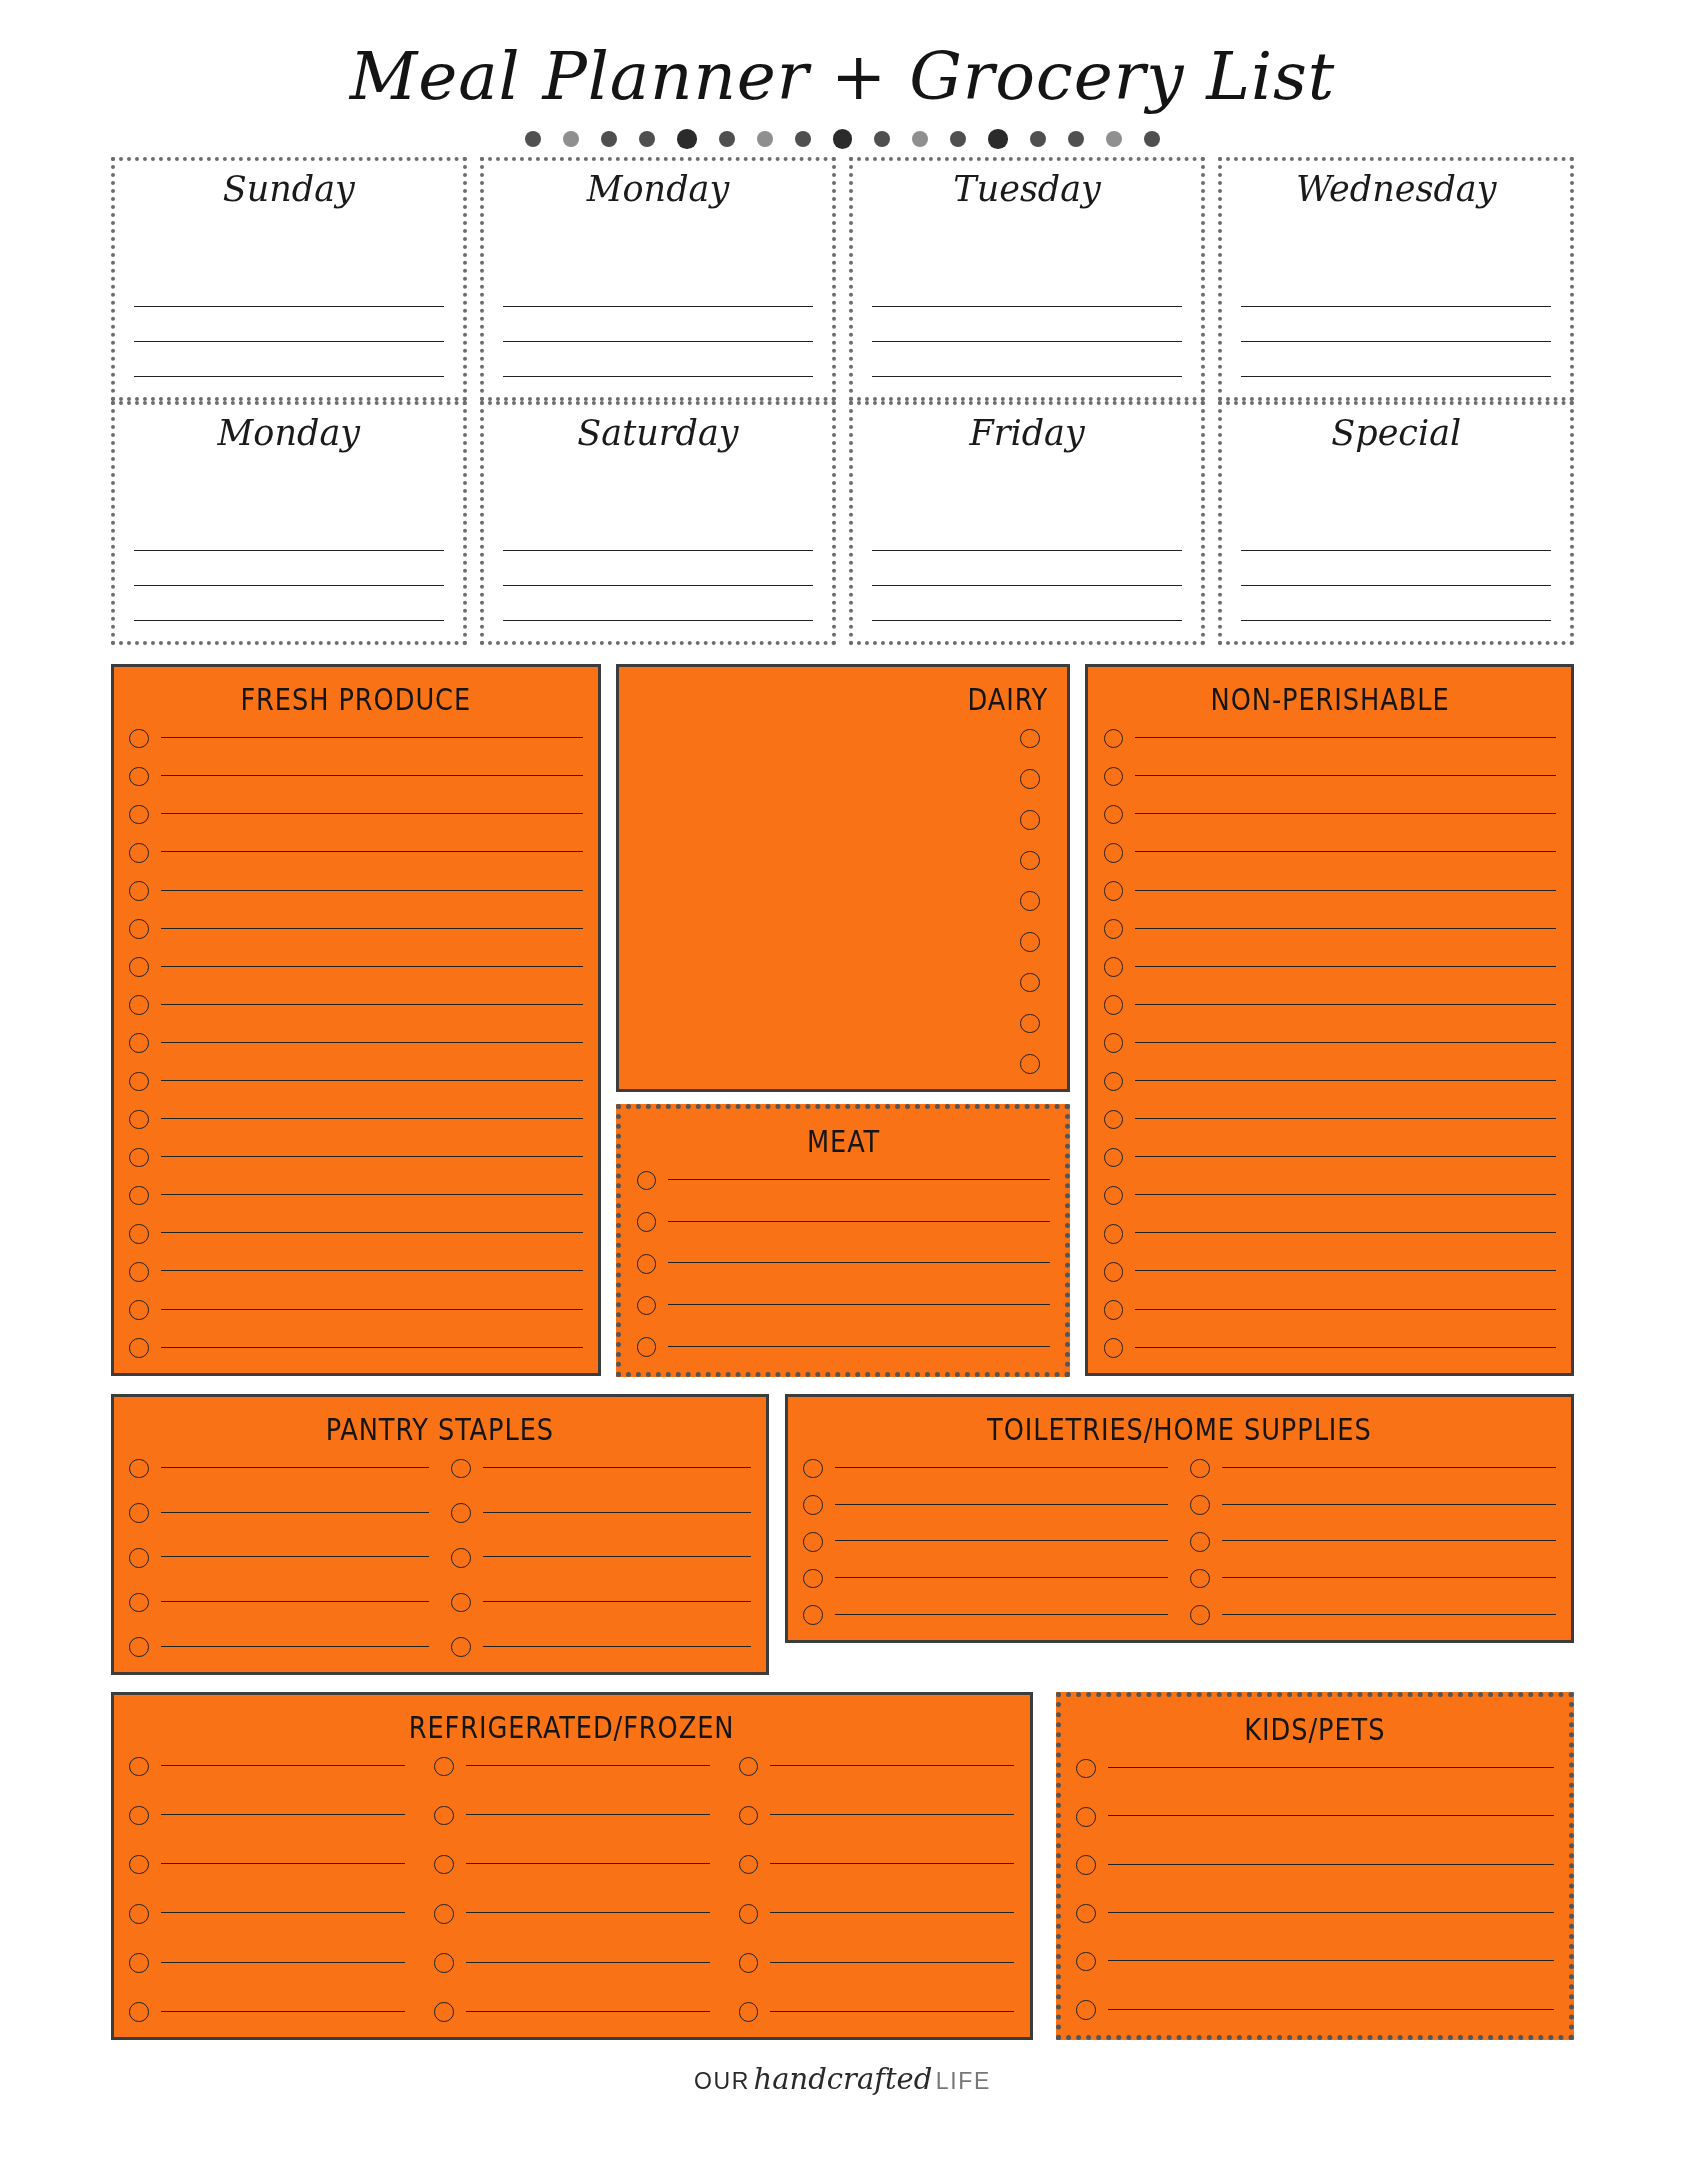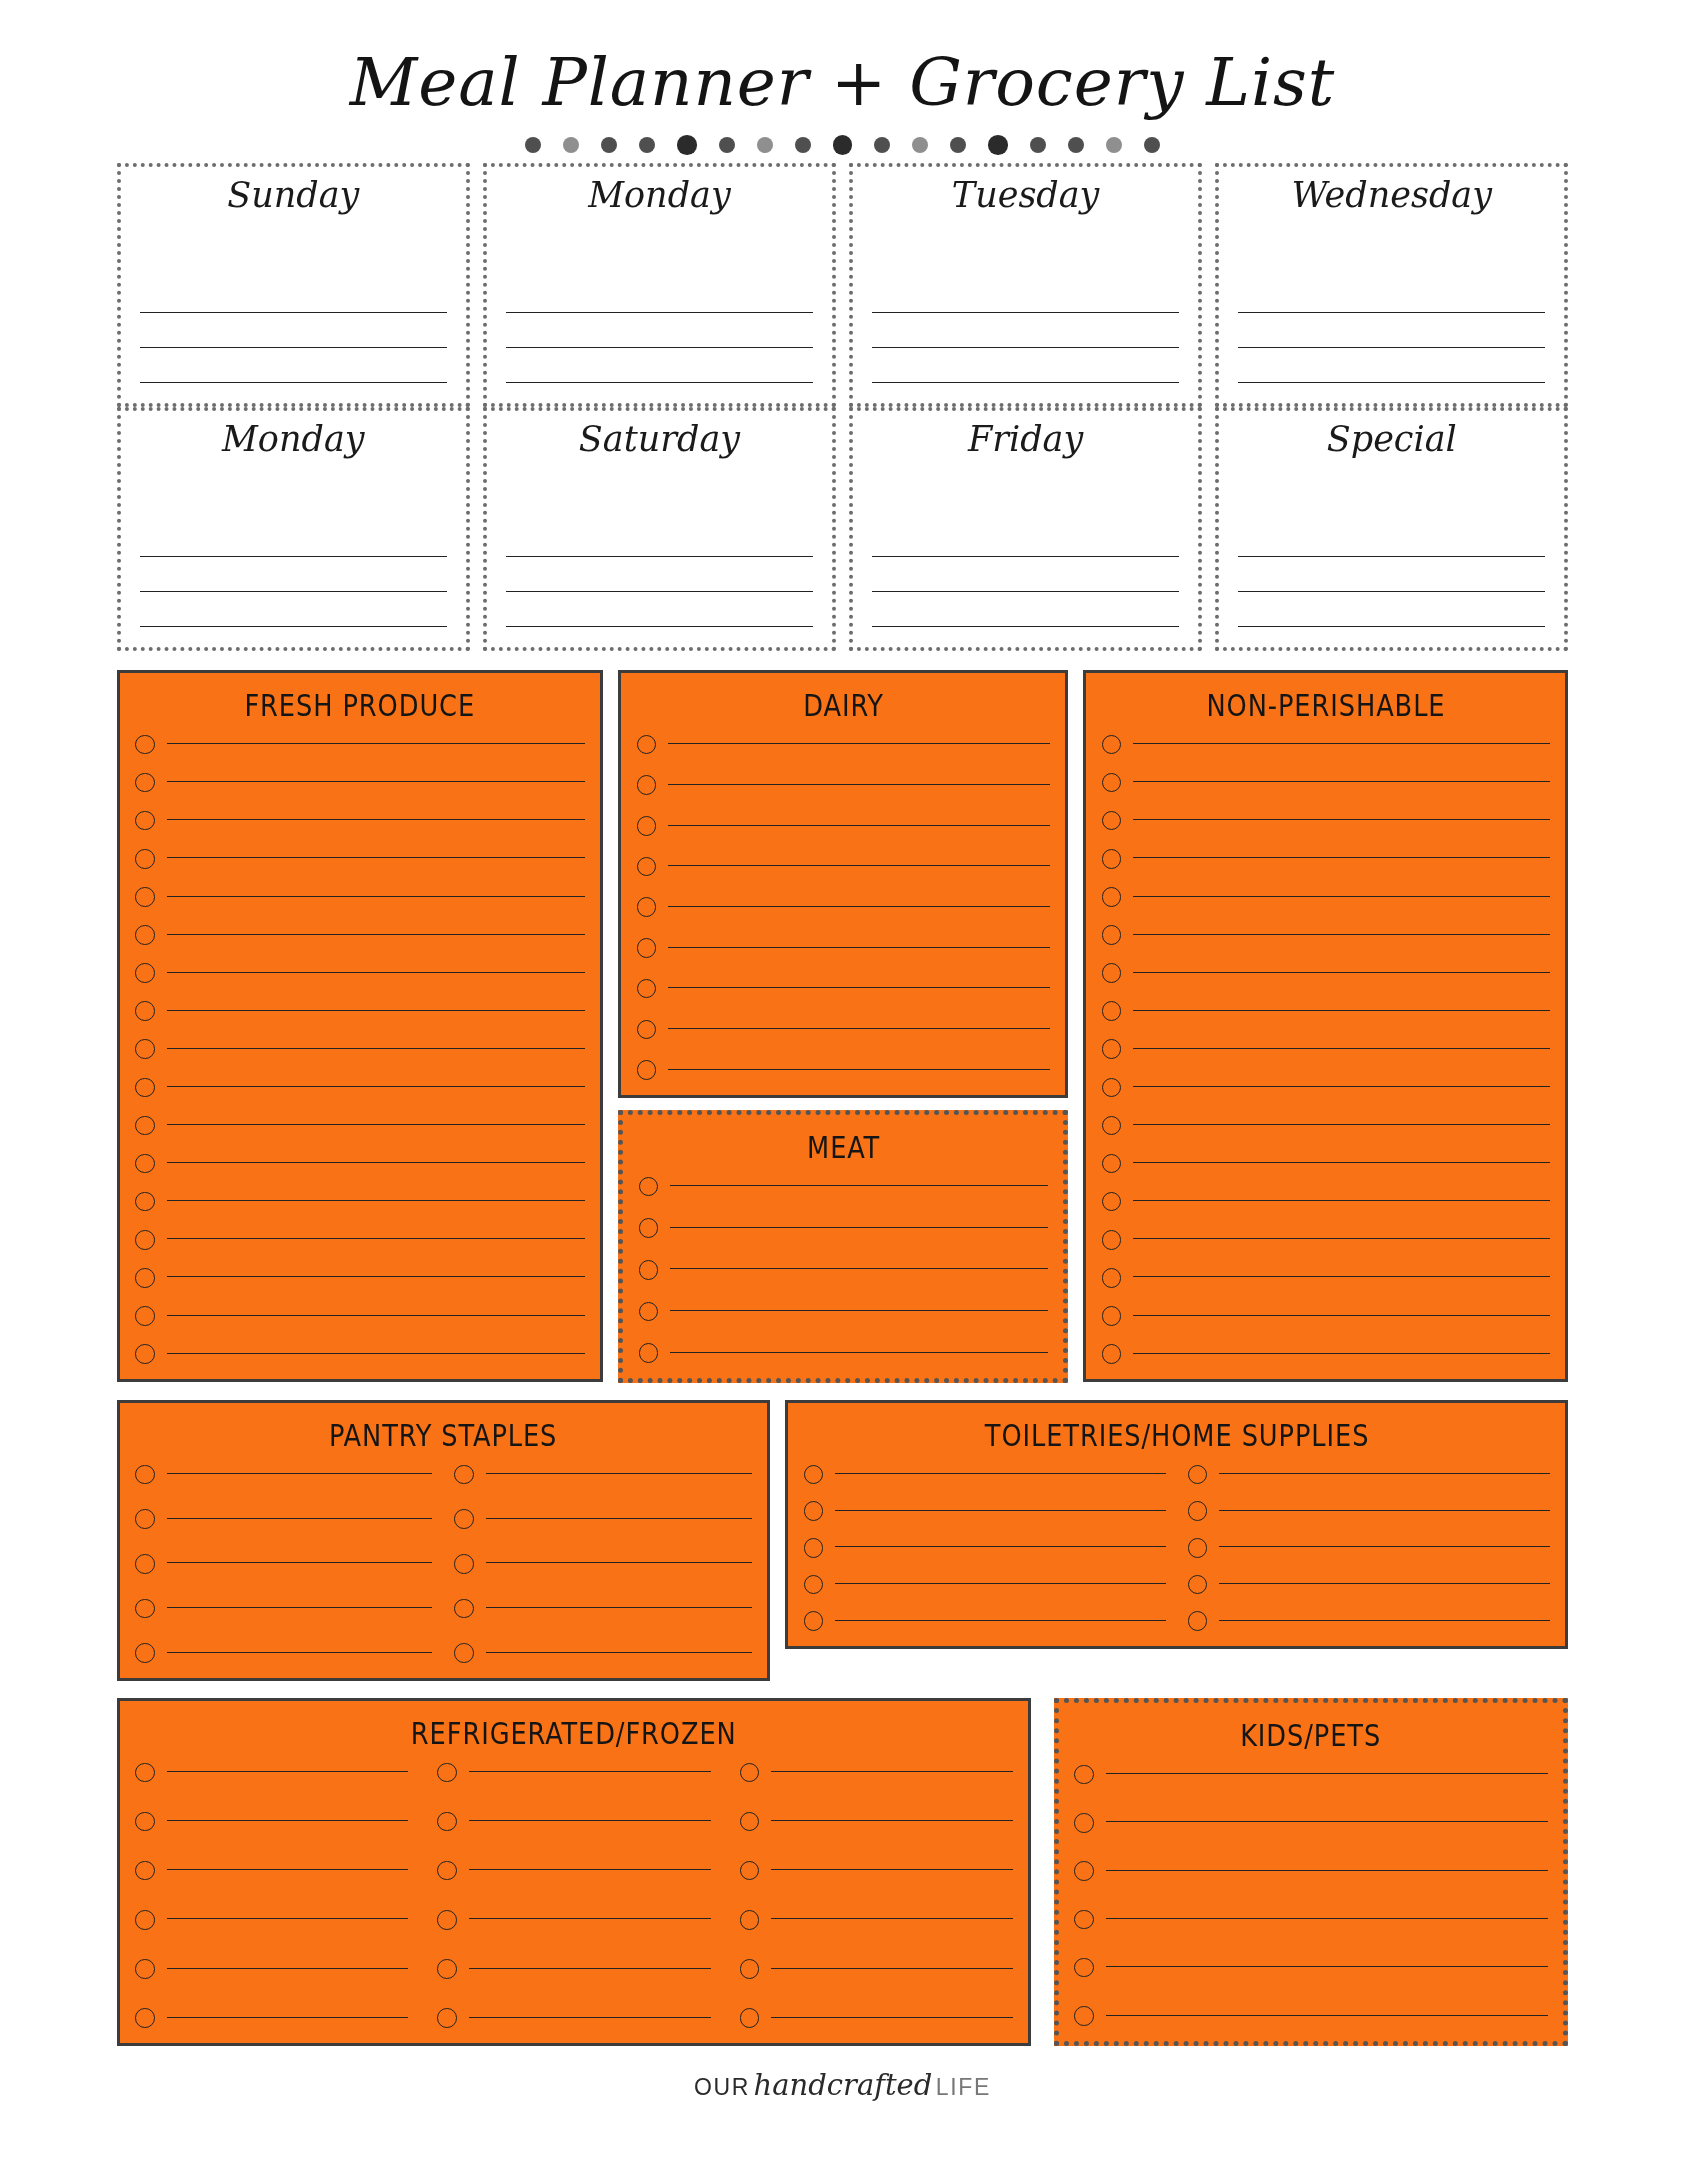--- a/index.html
+++ b/index.html
@@ -14,21 +14,21 @@
     color: #1a1a1a;
     position: relative;
     overflow: hidden;
   }
 
   .page {
     position: relative;
     width: 1685px;
     height: 2181px;
     box-sizing: border-box;
-    padding: 6px;
+    padding: 0;
   }
 
   
   .title-wrap {
     text-align: center;
     padding-top: 44px;
   }
   .title {
     font-family: "DejaVu Serif", serif;
     font-style: italic;
@@ -185,21 +185,21 @@
     display: flex;
     gap: 15.3px;
     margin-top: 19px;
     align-items: stretch;
   }
   .col-produce { width: 33.5%; }
   .col-center  { width: 31%; display: flex; flex-direction: column; gap: 12px; }
   .col-nonper  { width: 33.5%; flex: 1; }
 
   .box-produce { height: 712px; }
-  .box-dairy   { height: 428px; }
+  .box-dairy   { height: 428px; align-items: flex-end; }
   .box-meat    { height: 273px; }
   .box-nonper  { height: 712px; }
 
   .box-produce .check-list .check-item,
   .box-nonper .check-list .check-item { }
 
   
   .lower-row {
     display: flex;
     gap: 15.3px;

